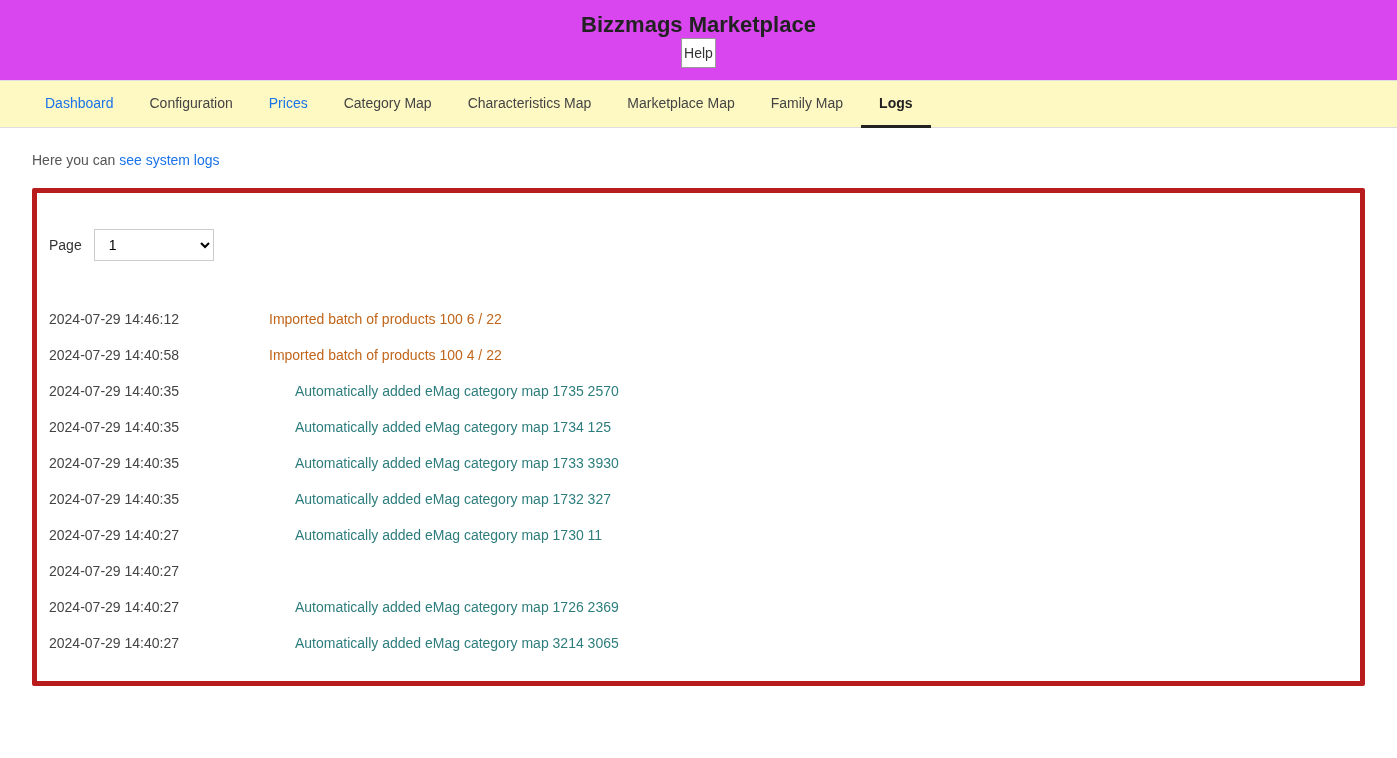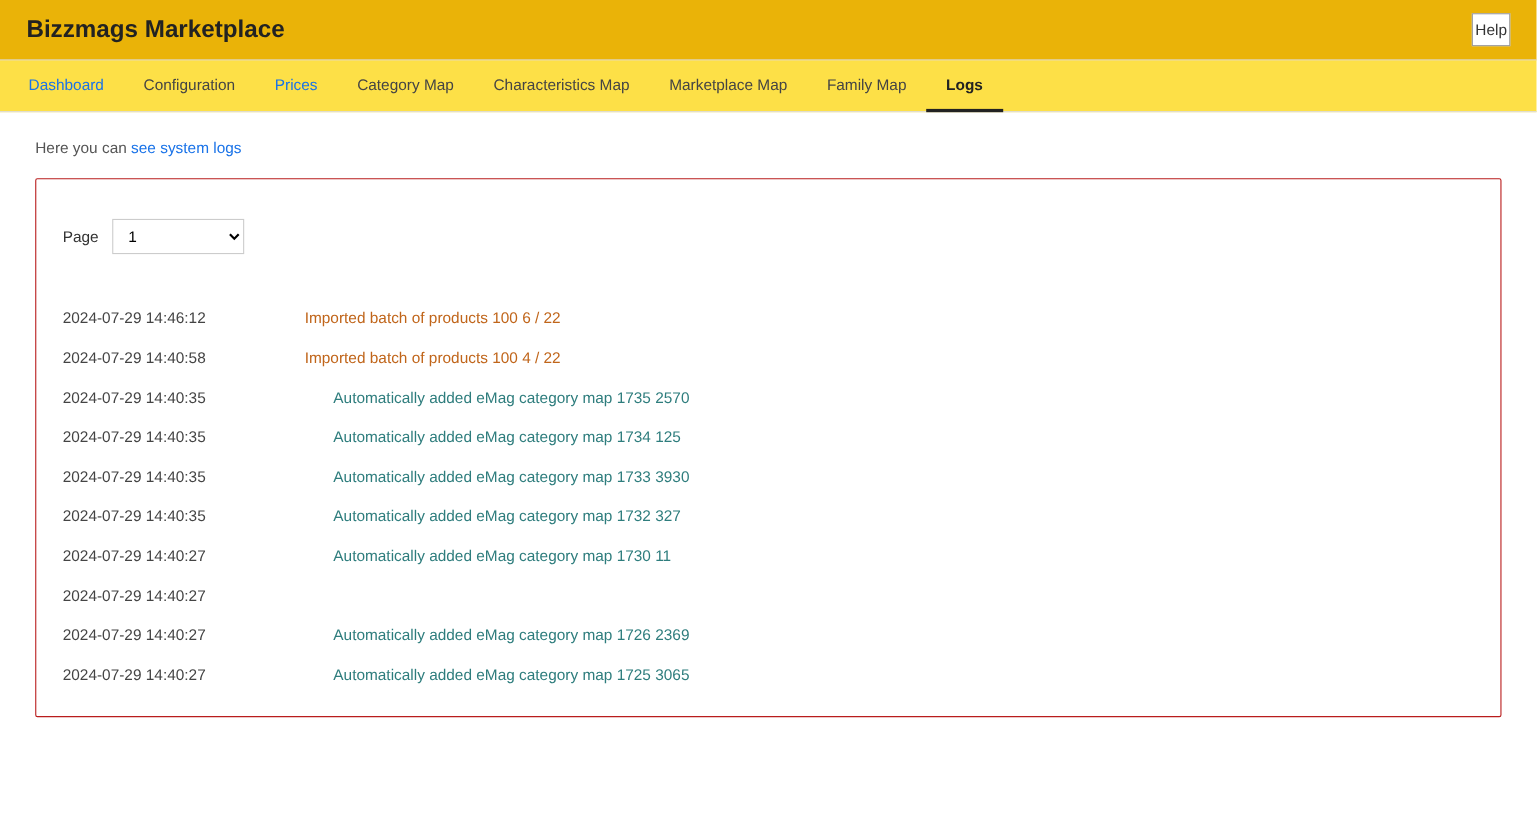--- a/index.html
+++ b/index.html
@@ -12,41 +12,42 @@
       font-size: 14px;
       background: #fff;
       color: #333;
     }
     .header {
       display: flex;
       align-items: center;
       justify-content: space-between;
       padding: 12px 24px;
       border-bottom: 1px solid #ddd;
-      background: #eab308;
+      background: #d946ef;
+      flex-direction: column;
     }
     .app-title {
       font-size: 22px;
       font-weight: bold;
       color: #222;
     }
     .help-button {
       border: 1px solid #999;
       background: #fff;
       padding: 6px 2px;
       font-size: 14px;
       cursor: pointer;
       color: #333;
     }
     .nav {
       display: flex;
       align-items: flex-end;
-      padding: 0 8px;
+      padding: 0 27px;
       border-bottom: 1px solid #ddd;
-      background: #fde047;
+      background: #fef9c3;
       position: relative;
     }
     .nav-item {
       padding: 14px 18px;
       font-size: 14px;
       cursor: pointer;
       color: #444;
       text-decoration: none;
       border-bottom: 3px solid transparent;
       margin-bottom: -1px;
@@ -90,23 +91,23 @@
     .control-select {
       padding: 6px 30px 6px 10px;
       font-size: 14px;
       border: 1px solid #ccc;
       background: #fff;
       cursor: pointer;
       appearance: auto;
       min-width: 120px;
     }
     .table-container {
-      border: 1px solid #b91c1c;
+      border: 5px solid #b91c1c;
       border-radius: 2px;
-      padding: 20px 24px;
+      padding: 20px 12px;
     }
     .log-row {
       display: flex;
       align-items: center;
       border-bottom: none;
       padding: 10px 0;
     }
     .log-row + .log-row {
       border-top: none;
     }
@@ -195,17 +196,17 @@
         </div>
         <div class="log-row">
           <span class="log-timestamp">2024-07-29 14:40:27</span>
         </div>
         <div class="log-row">
           <span class="log-timestamp">2024-07-29 14:40:27</span>
           <span class="log-message teal">Automatically added eMag category map 1726 2369</span>
         </div>
         <div class="log-row">
           <span class="log-timestamp">2024-07-29 14:40:27</span>
-          <span class="log-message teal">Automatically added eMag category map 1725 3065</span>
+          <span class="log-message teal">Automatically added eMag category map 3214 3065</span>
         </div>
       </div>
   </div>
 </div>
 
 </body></html>

